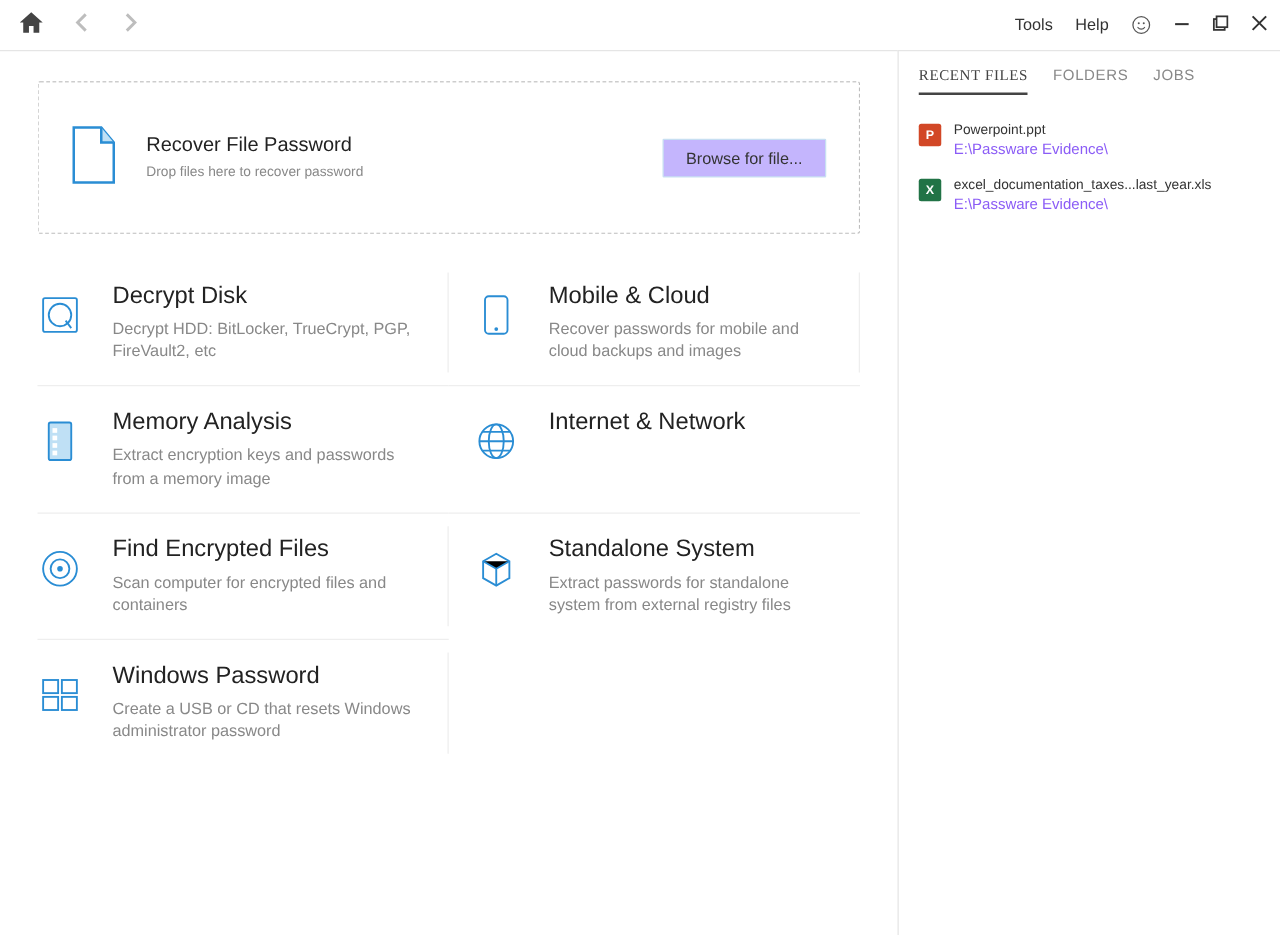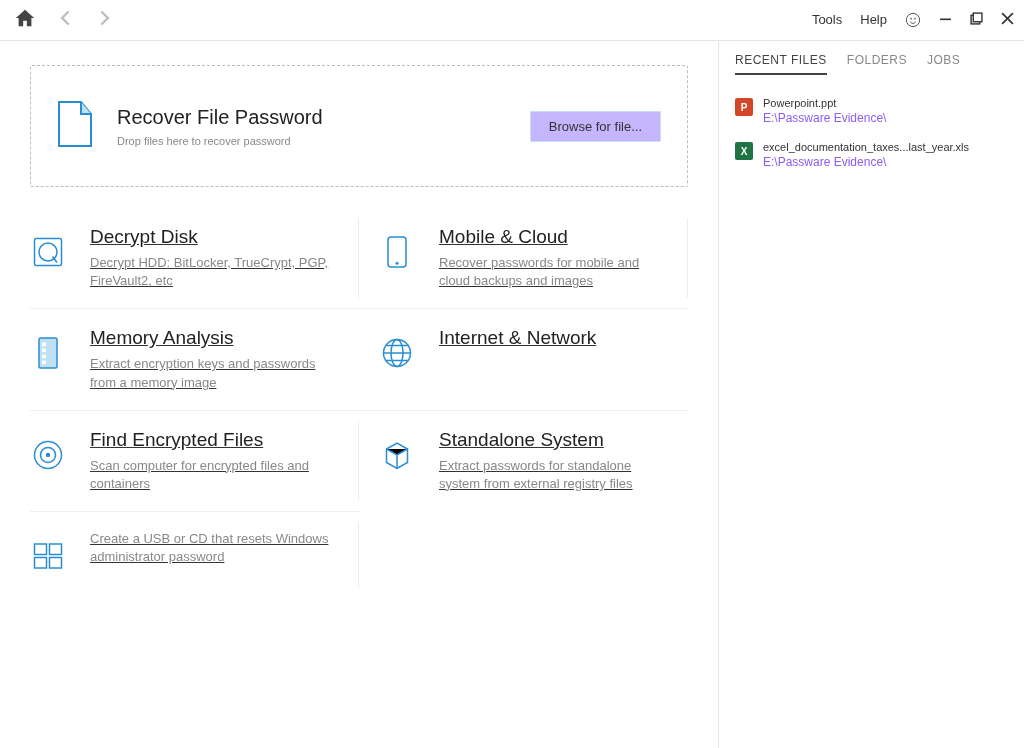--- a/index.html
+++ b/index.html
@@ -20,46 +20,46 @@
 
     
     .content { display: flex; height: 708px; }
     .main-area { width: 718px; border-top: 1px solid #e5e5e5; padding: 24px 30px 0 30px; }
     .side-area { width: 306px; border-top: 1px solid #e5e5e5; border-left: 1px solid #e5e5e5; padding: 12px 0 0 0; }
 
     
     .dropzone { border: 1px dashed #bdbdbd; border-radius: 2px; height: 122px; display: flex; align-items: center; padding: 0 26px; margin-bottom: 20px; }
     .dropzone-icon { flex: 0 0 auto; margin-right: 24px; }
     .dropzone-text { flex: 1; }
-    .dropzone-title { font-size: 20px; font-weight: 400; color: #222; margin-bottom: 6px; }
+    .dropzone-title { font-size: 16px; font-weight: 400; color: #222; margin-bottom: 6px; }
     .dropzone-sub { font-size: 11px; color: #888; }
     .browse-btn { background: #c4b5fd; border: 1px solid #c7dff2; color: #333; font-size: 13px; padding: 7px 18px; cursor: pointer; border-radius: 1px; }
 
     
     .cards { display: grid; grid-template-columns: 1fr 1fr; column-gap: 0; row-gap: 0; }
     .card { display: flex; padding: 18px 0 18px 0; cursor: pointer; border-top: 1px solid transparent; }
     .card-icon { flex: 0 0 60px; display:flex; justify-content:flex-start; padding-top:2px; }
     .card-icon svg { width: 36px; height: 48px; }
     .card-body { padding-right: 20px; }
     .card-title { font-size: 19px; font-weight: 400; color: #222; margin-bottom: 6px; }
     .card-desc { font-size: 13px; color: #888; line-height: 1.4; }
 
     .cards .card:nth-child(odd) { padding-left: 0; padding-right: 10px; }
     .cards .card:nth-child(even) { padding-left: 20px; }
     .cards .card:nth-child(n+3) { border-top: 1px solid #eee; }
-    .cards { position: relative; text-decoration: underline; }
+    .cards { position: relative; }
     .cards::after { content:""; position:absolute; left: 50%; width:1px; top:12px; bottom:12px; background:transparent; }
 
     .card.with-vline { position: relative; }
     .card.with-vline::after { content:""; position:absolute; right:0; top:10px; bottom:10px; width:1px; background:#eee; }
 
     
     .side-tabs { display: flex; gap: 20px; padding: 0 16px 10px 16px; font-size: 12px; letter-spacing: 0.5px; color: #888; }
     .side-tab { cursor: pointer; padding-bottom: 6px; }
-    .side-tab.active { color: #444; border-bottom: 2px solid #444; }
+    .side-tab.active { color: #444; border-bottom: 2px solid #444; font-family: Liberation Serif, serif; }
 
     
     .recent-list { padding: 4px 0; }
     .recent-item { display: flex; align-items: flex-start; gap: 10px; padding: 8px 16px; cursor: pointer; }
     .file-icon { flex: 0 0 18px; width: 18px; height: 18px; border-radius: 2px; display:flex; align-items:center; justify-content:center; color:#fff; font-size:10px; font-weight:bold; margin-top:1px; }
     .file-icon.ppt { background: #d24726; }
     .file-icon.xls { background: #217346; }
     .file-info { flex: 1; min-width:0; }
     .file-name { font-size: 11px; color: #333; white-space: nowrap; overflow: hidden; text-overflow: ellipsis; }
     .file-path { font-size: 12px; color: #8b5cf6; margin-top:2px; white-space: nowrap; overflow: hidden; text-overflow: ellipsis; }
@@ -218,20 +218,21 @@
       <div class="card with-vline">
         <div class="card-icon">
           <svg viewBox="0 0 48 48">
               <rect x="6" y="8" width="16" height="14" fill="none" stroke="#2a8dd4" stroke-width="2"></rect>
               <rect x="26" y="8" width="16" height="14" fill="none" stroke="#2a8dd4" stroke-width="2"></rect>
               <rect x="6" y="26" width="16" height="14" fill="none" stroke="#2a8dd4" stroke-width="2"></rect>
               <rect x="26" y="26" width="16" height="14" fill="none" stroke="#2a8dd4" stroke-width="2"></rect>
             </svg>
         </div>
         <div class="card-body">
+            <div class="card-title">Windows Password</div>
             <div class="card-desc">Create a USB or CD that resets Windows administrator password</div>
           </div>
       </div>
       <div></div>
     </div>
   </div>
 
   <div class="side-area">
     <div class="side-tabs">
       <div class="side-tab active">RECENT FILES</div>

